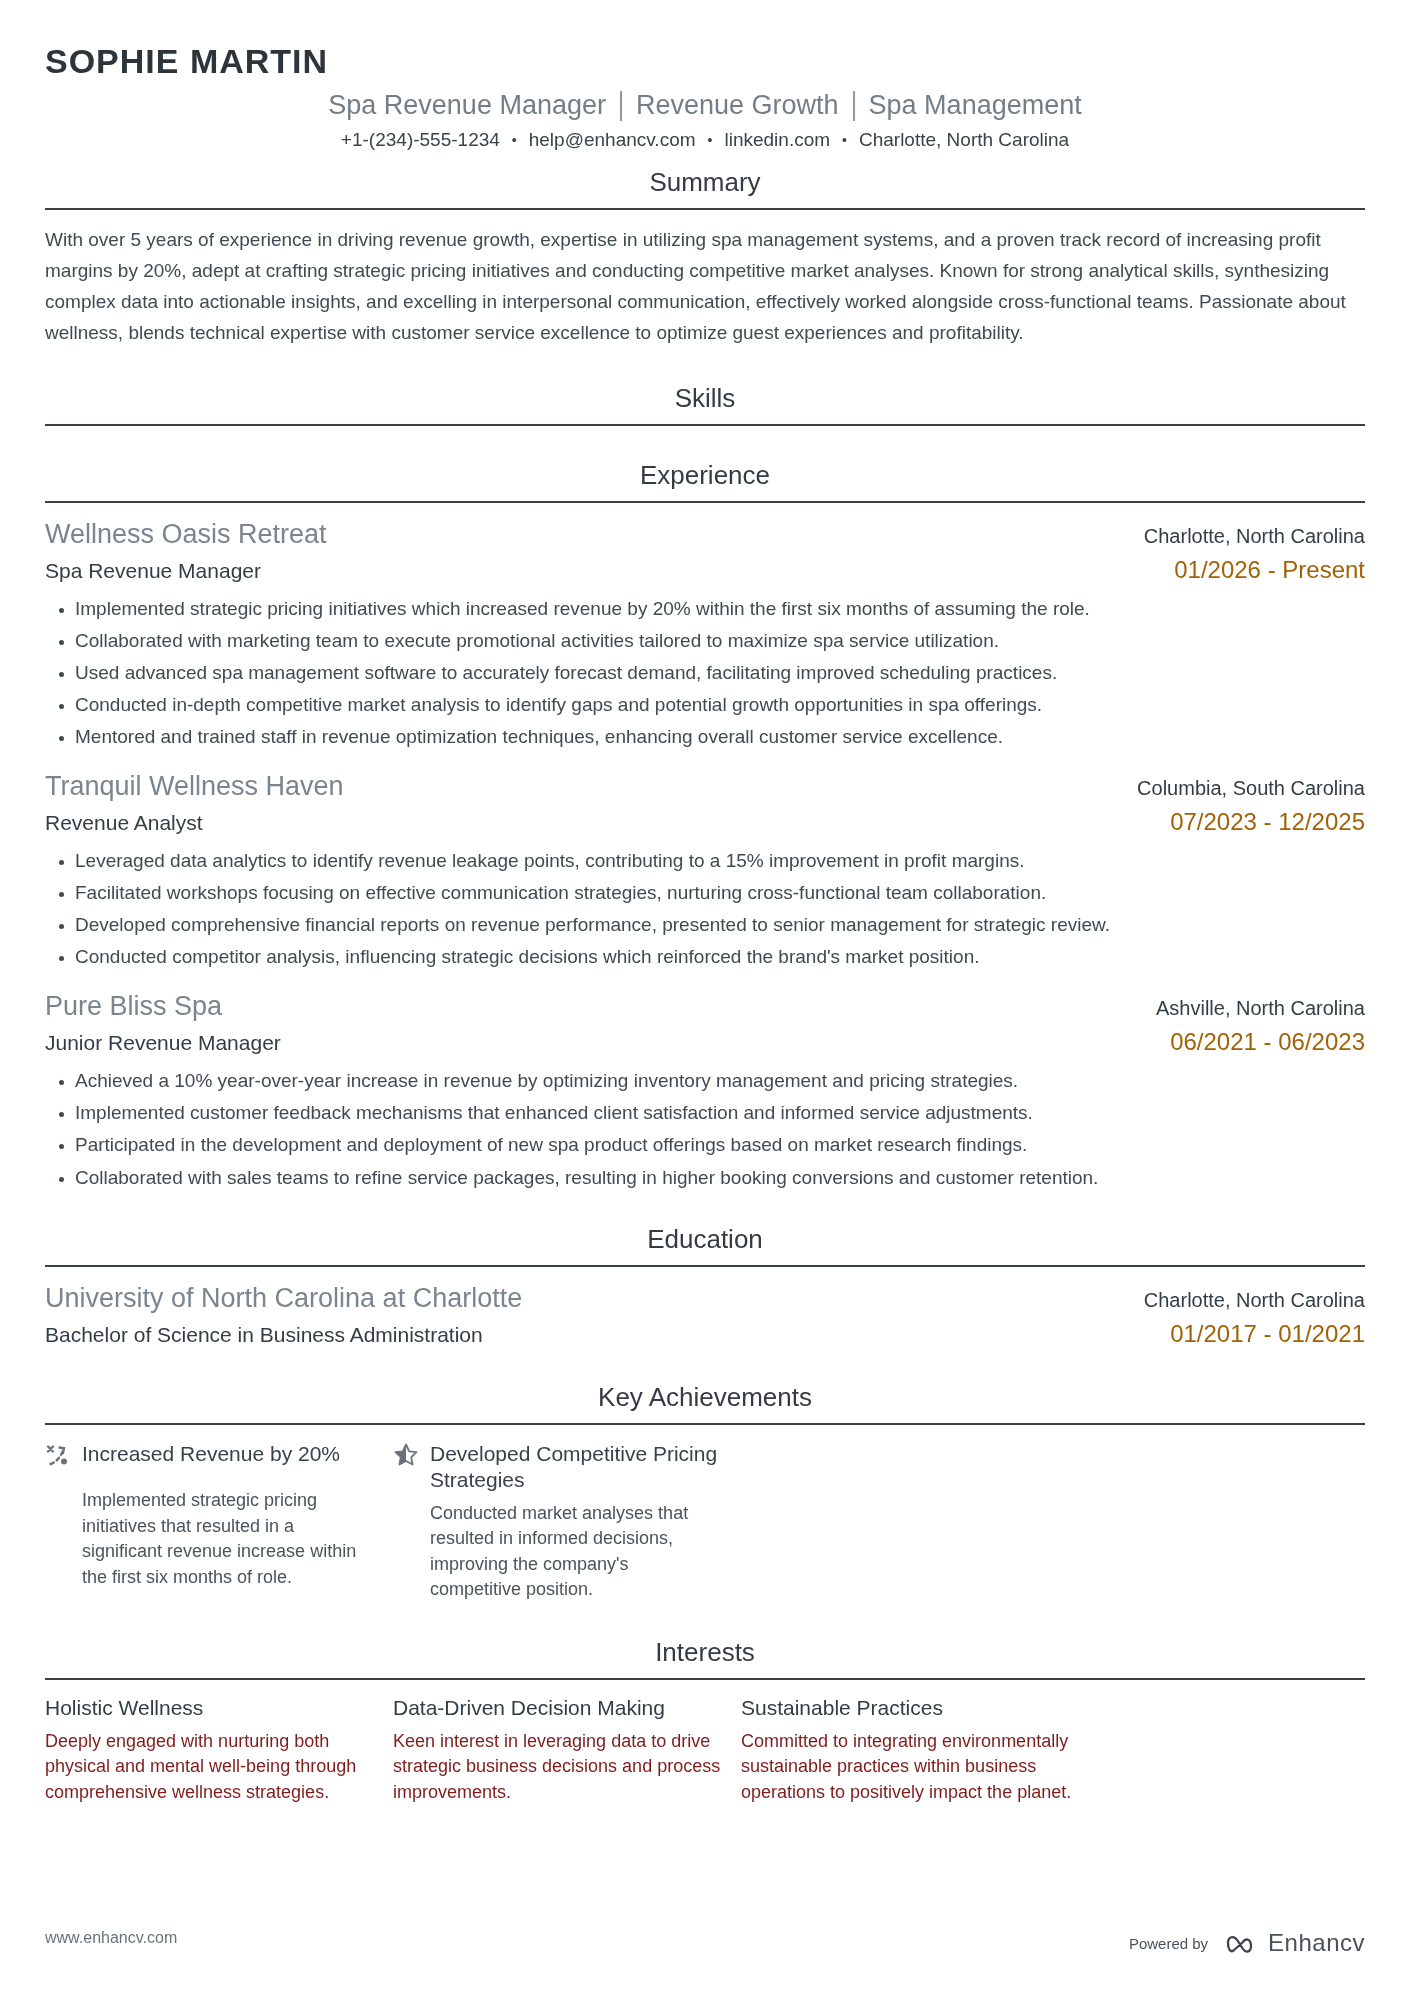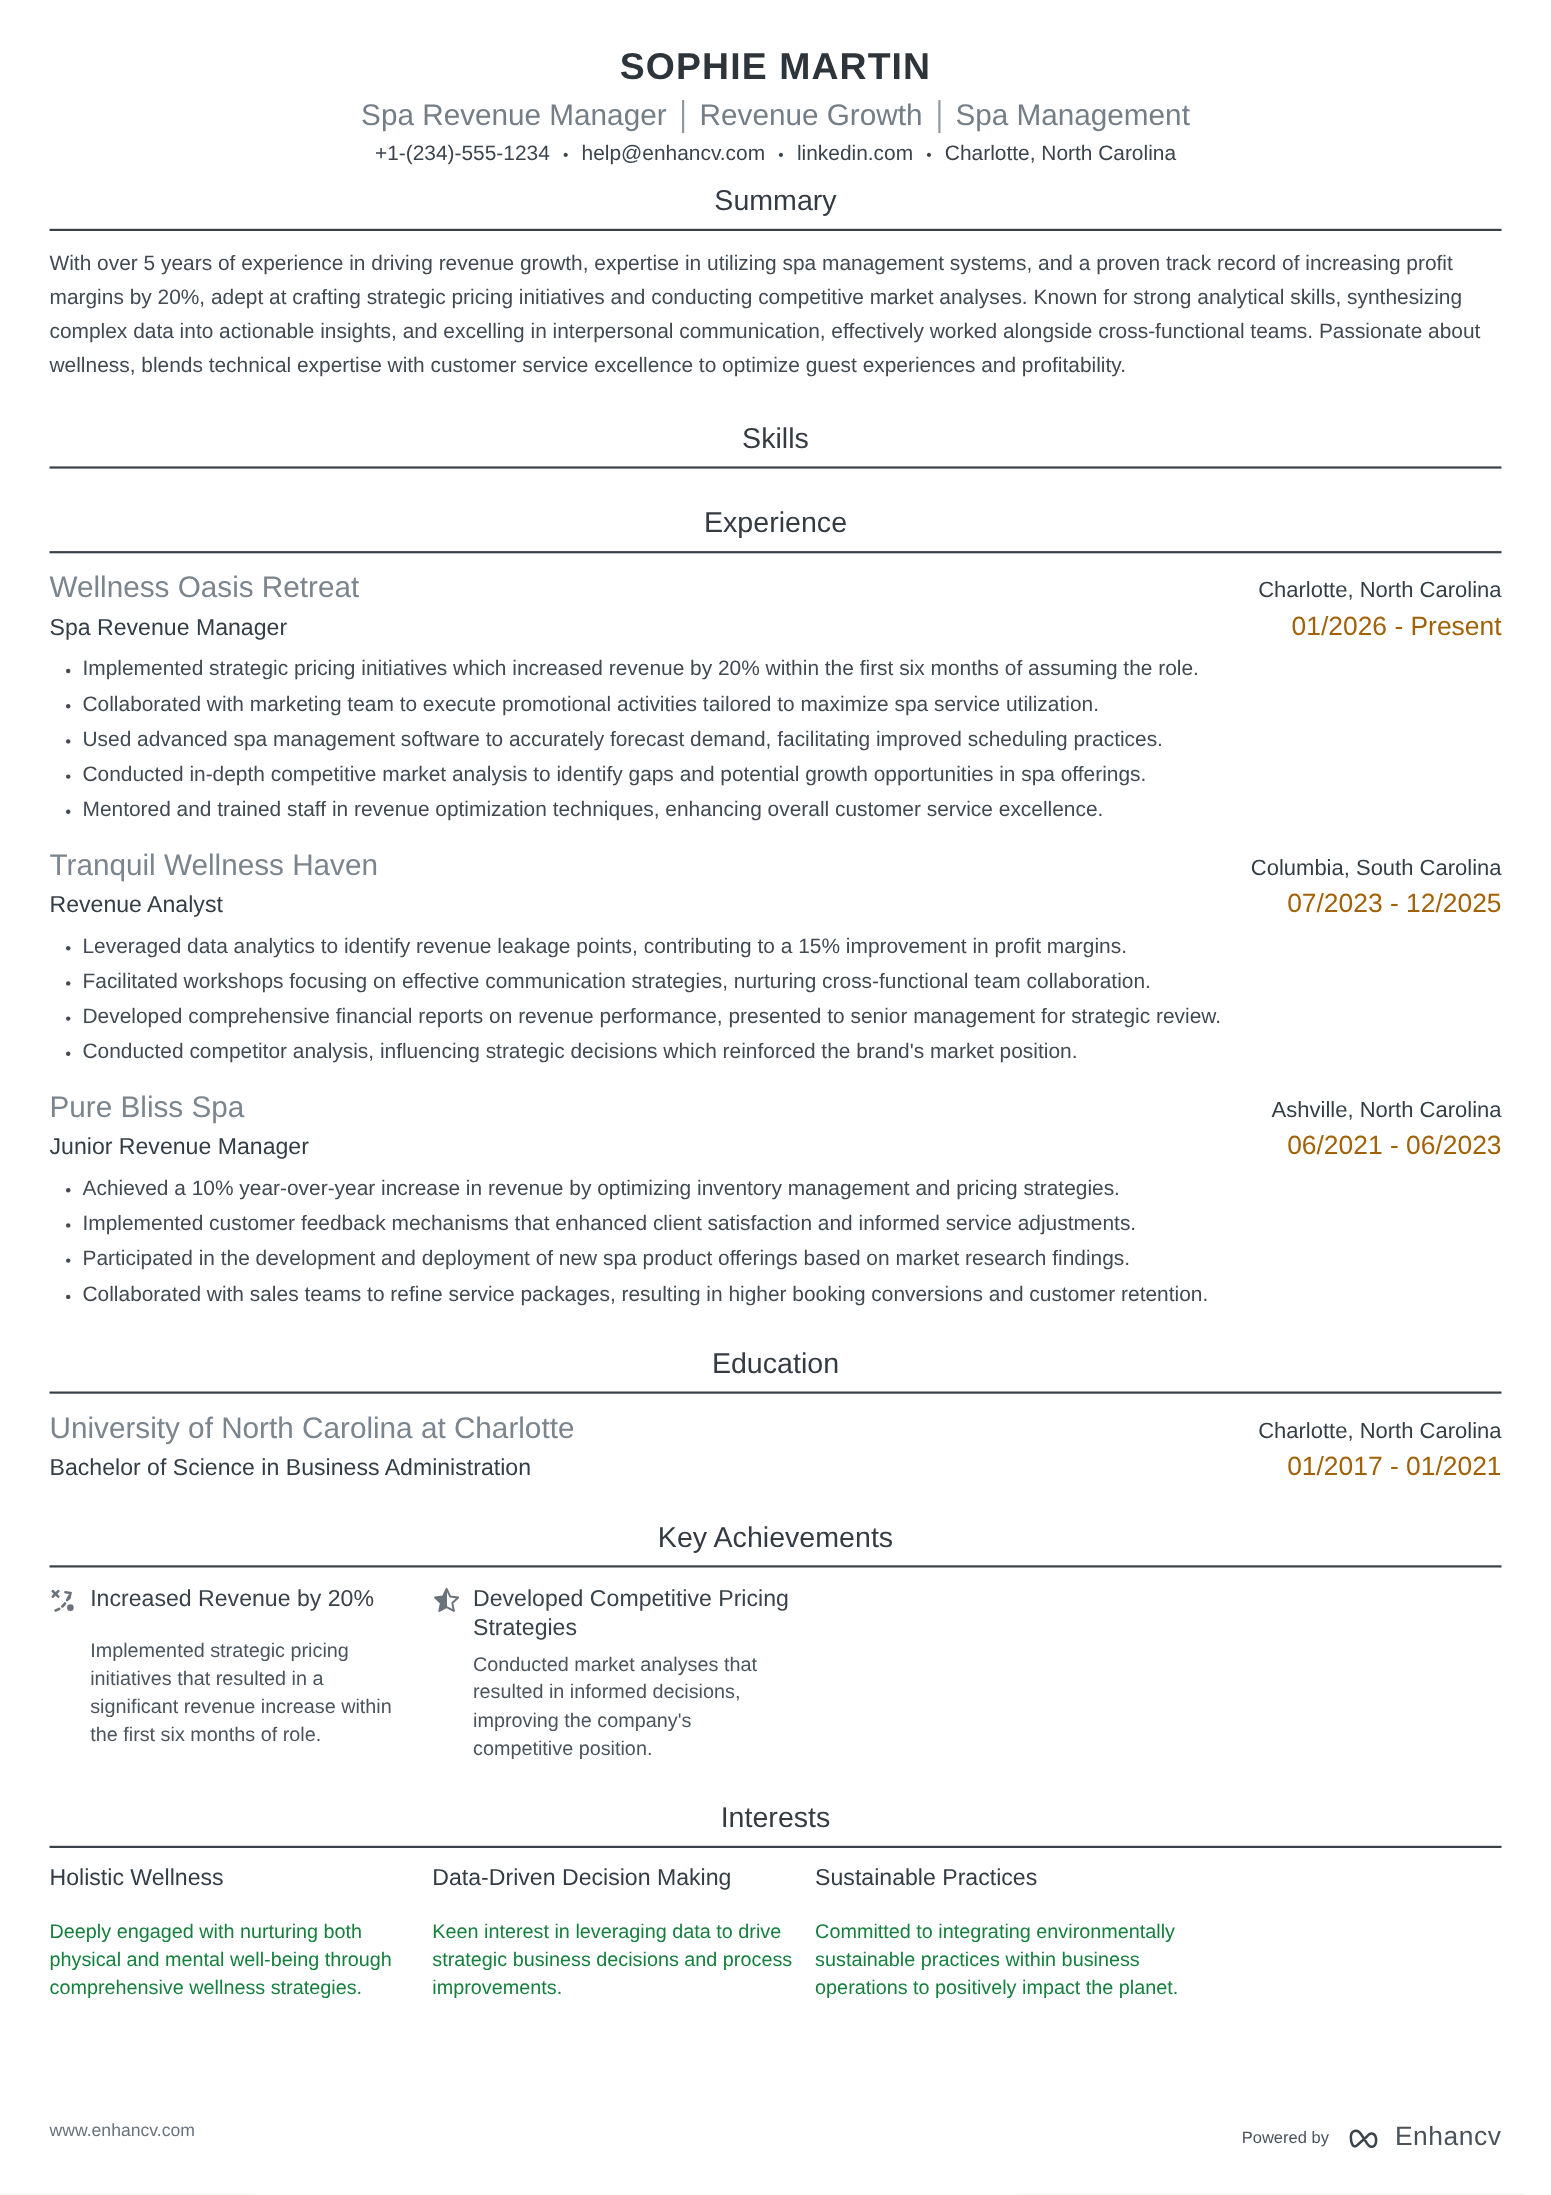--- a/index.html
+++ b/index.html
@@ -4,21 +4,21 @@
 <style>
   * { margin: 0; padding: 0; box-sizing: border-box; }
   html, body { background: #e9e9e9; }
   body { font-family: "Liberation Sans", sans-serif; }
   .page {
     width: 1410px; height: 1995px; margin: 0 auto; background: #ffffff;
     position: relative; padding: 42px 45px 0 45px; color: #40484f;
   }
 
   
-  .hd { text-align: center; }
+  .hd { text-align: left; }
   .hd-name { font-size: 34px; font-weight: 800; letter-spacing: 1px; color: #2d353b; }
   .hd-sub { margin-top: 9px; display: flex; justify-content: center; align-items: center; }
   .hd-sub-part { font-size: 27px; color: #747e87; }
   .hd-sub-div { width: 2px; height: 30px; background: #8f979f; margin: 0 14px; }
   .hd-contact { margin-top: 8px; display: flex; justify-content: center; align-items: center; gap: 12px; }
   .hd-contact span { font-size: 19px; color: #3b434b; }
   .hd-contact .dot { font-size: 14px; color: #3b434b; }
 
   
   .section-title {
@@ -46,21 +46,21 @@
   .job li { font-size: 19px; color: #414a52; line-height: 1.32; margin-bottom: 7px; }
   .job li::marker { font-size: 15px; }
 
   
   .cols3 { display: grid; grid-template-columns: repeat(3, 331px); gap: 17px; margin-top: 16px; }
   .ach { display: grid; grid-template-columns: 37px 1fr; align-items: start; }
   .ach-icon { width: 26px; height: 26px; margin-top: 1px; }
   .ach-title { font-size: 21px; color: #39424b; line-height: 1.24; }
   .ach-text { grid-column: 2; font-size: 18px; color: #4b545d; line-height: 1.42; margin-top: 8px; }
   .int-title { font-size: 21px; color: #343d45; }
-  .int-text { font-size: 18px; color: #15803d; line-height: 1.42; margin-top: 24px; }
+  .int-text { font-size: 18px; color: #7f1d1d; line-height: 1.42; margin-top: 9px; }
 
   
   .footer {
     position: absolute; left: 45px; right: 45px; bottom: 38px;
     display: flex; justify-content: space-between; align-items: flex-start;
   }
   .footer-site { font-size: 16px; color: #6a737b; }
   .footer-right { display: flex; align-items: center; gap: 10px; }
   .powered { font-size: 15px; color: #49525a; }
   .brand { font-size: 24px; color: #49525a; letter-spacing: 0.5px; }

